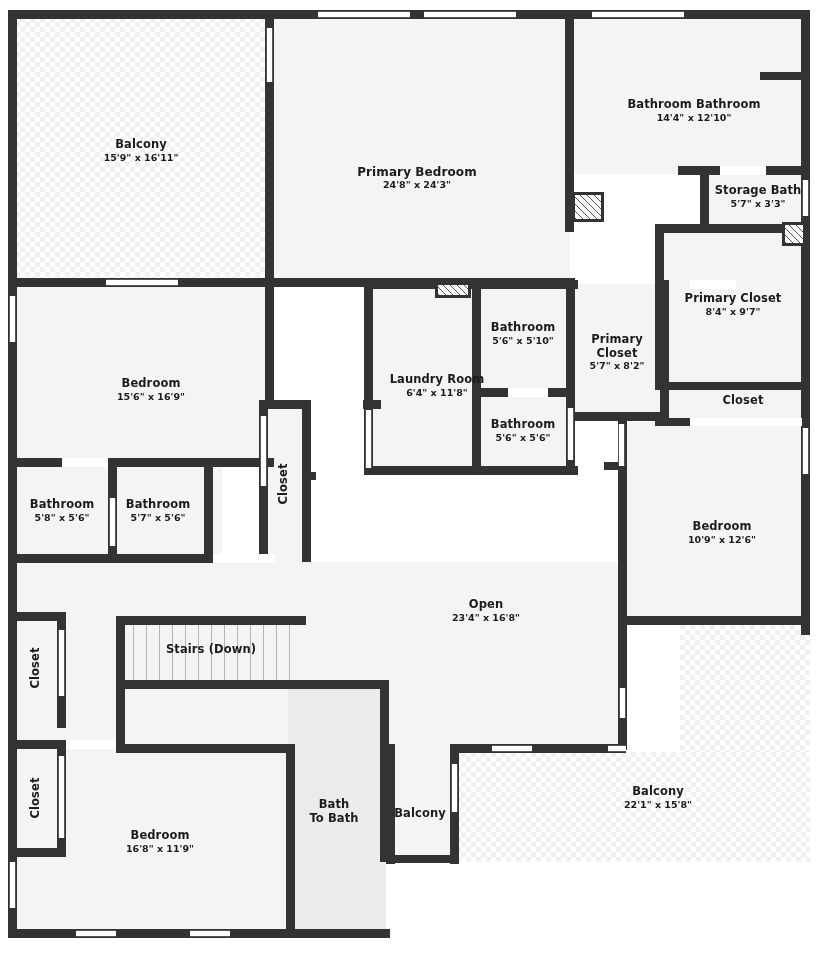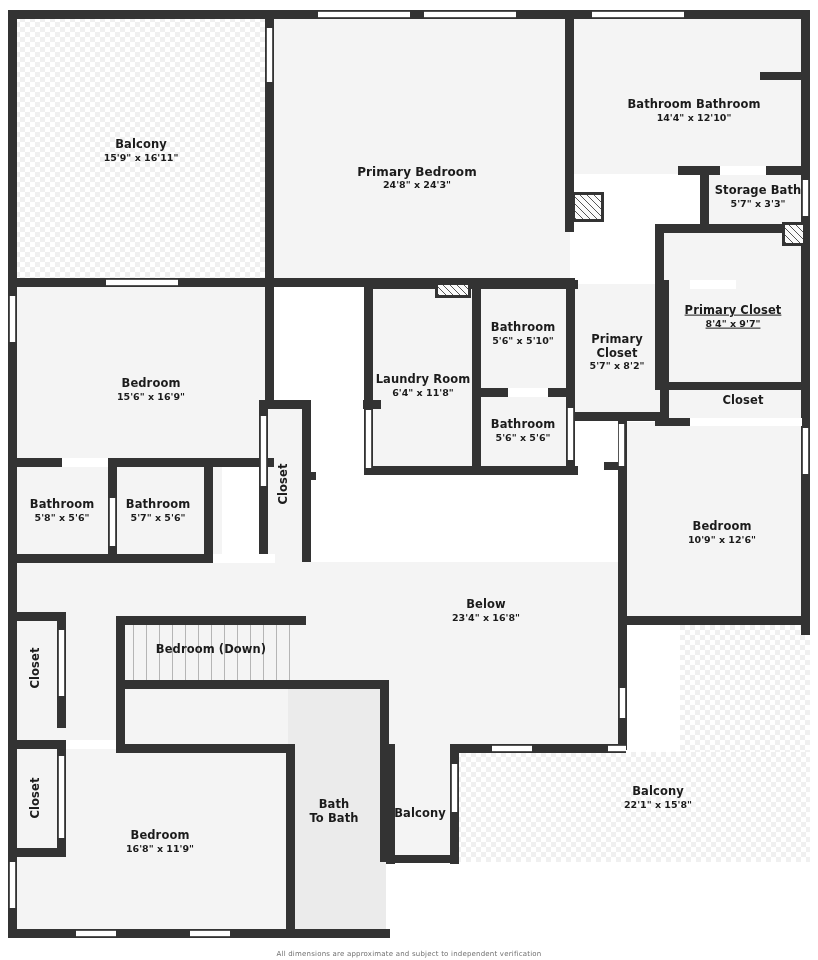--- a/index.html
+++ b/index.html
@@ -219,21 +219,21 @@
   <div class="lbl ctr" style="left:694px;top:110px;">
     <span class="nm">Bathroom Bathroom</span>
     <span class="dm">14'4" x 12'10"</span>
   </div>
 
   <div class="lbl ctr" style="left:758px;top:196px;">
     <span class="nm">Storage Bath</span>
     <span class="dm">5'7" x 3'3"</span>
   </div>
 
-  <div class="lbl ctr" style="left:733px;top:316px;text-decoration:underline;">
+  <div class="lbl ctr" style="left:733px;top:304px;">
     <span class="nm">Primary Closet</span>
     <span class="dm">8'4" x 9'7"</span>
   </div>
 
   <div class="lbl ctr" style="left:743px;top:401px;">
     <span class="nm">Closet</span>
   </div>
 
   <div class="lbl ctr" style="left:151px;top:389px;">
     <span class="nm">Bedroom</span>
@@ -247,21 +247,21 @@
 
   <div class="lbl ctr" style="left:158px;top:510px;">
     <span class="nm">Bathroom</span>
     <span class="dm">5'7" x 5'6"</span>
   </div>
 
   <div class="lbl rot" style="left:284px;top:484px;">
     <span class="nm">Closet</span>
   </div>
 
-  <div class="lbl ctr" style="left:423px;top:385px;">
+  <div class="lbl ctr" style="left:437px;top:385px;">
     <span class="nm">Laundry Room</span>
     <span class="dm">6'4" x 11'8"</span>
   </div>
 
   <div class="lbl ctr" style="left:523px;top:333px;">
     <span class="nm">Bathroom</span>
     <span class="dm">5'6" x 5'10"</span>
   </div>
 
   <div class="lbl ctr" style="left:523px;top:430px;">
@@ -274,26 +274,26 @@
     <span class="nm">Closet</span>
     <span class="dm">5'7" x 8'2"</span>
   </div>
 
   <div class="lbl ctr" style="left:722px;top:532px;">
     <span class="nm">Bedroom</span>
     <span class="dm">10'9" x 12'6"</span>
   </div>
 
   <div class="lbl ctr" style="left:486px;top:610px;">
-    <span class="nm">Below</span>
+    <span class="nm">Open</span>
     <span class="dm">23'4" x 16'8"</span>
   </div>
 
   <div class="lbl ctr" style="left:211px;top:650px;">
-    <span class="nm">Bedroom (Down)</span>
+    <span class="nm">Stairs (Down)</span>
   </div>
 
   <div class="lbl rot" style="left:36px;top:668px;">
     <span class="nm">Closet</span>
   </div>
 
   <div class="lbl rot" style="left:36px;top:798px;">
     <span class="nm">Closet</span>
   </div>
 
@@ -309,15 +309,14 @@
 
   <div class="lbl ctr" style="left:420px;top:814px;">
     <span class="nm">Balcony</span>
   </div>
 
   <div class="lbl ctr" style="left:658px;top:797px;">
     <span class="nm">Balcony</span>
     <span class="dm">22'1" x 15'8"</span>
   </div>
 
-  <div class="footer" style="top:950px;">All dimensions are approximate and subject to independent verification</div>
 
 </div>
 
 </body></html>

